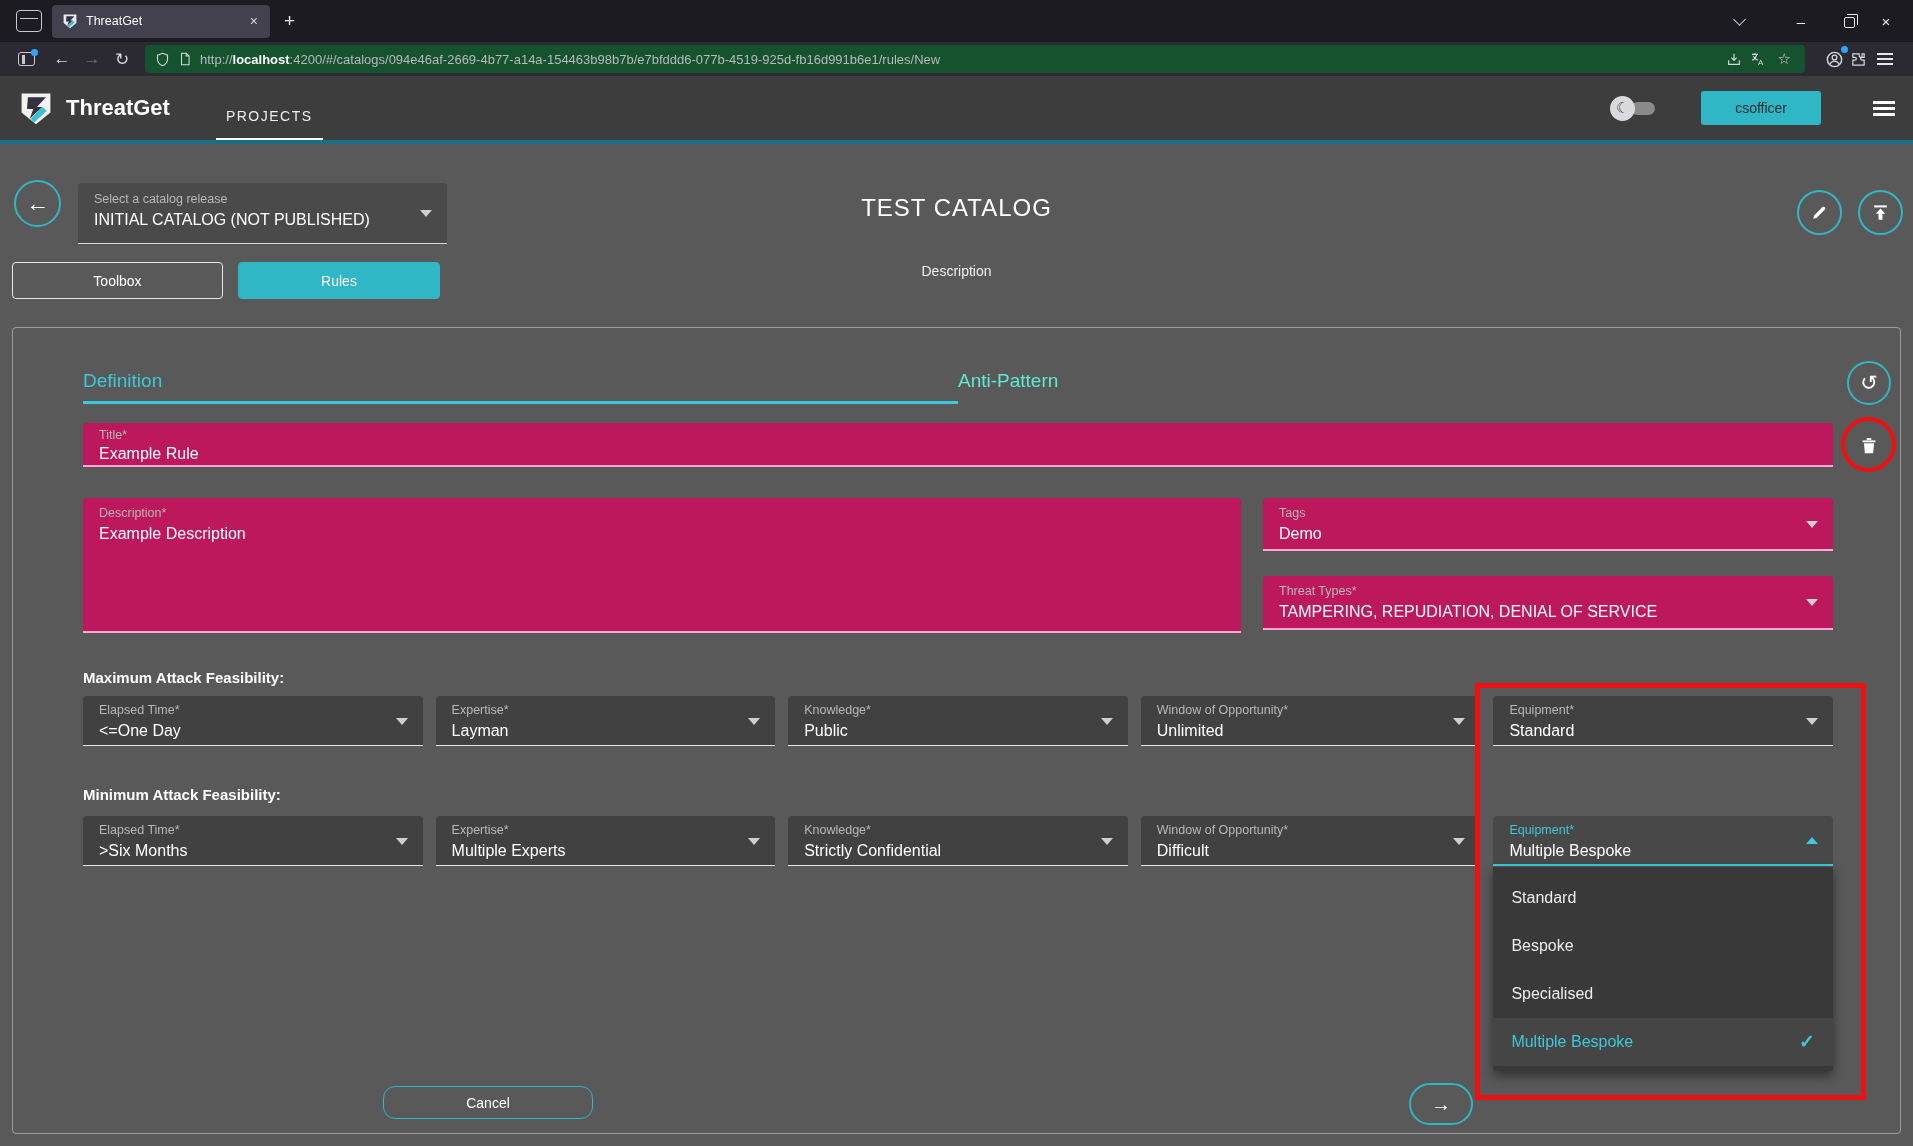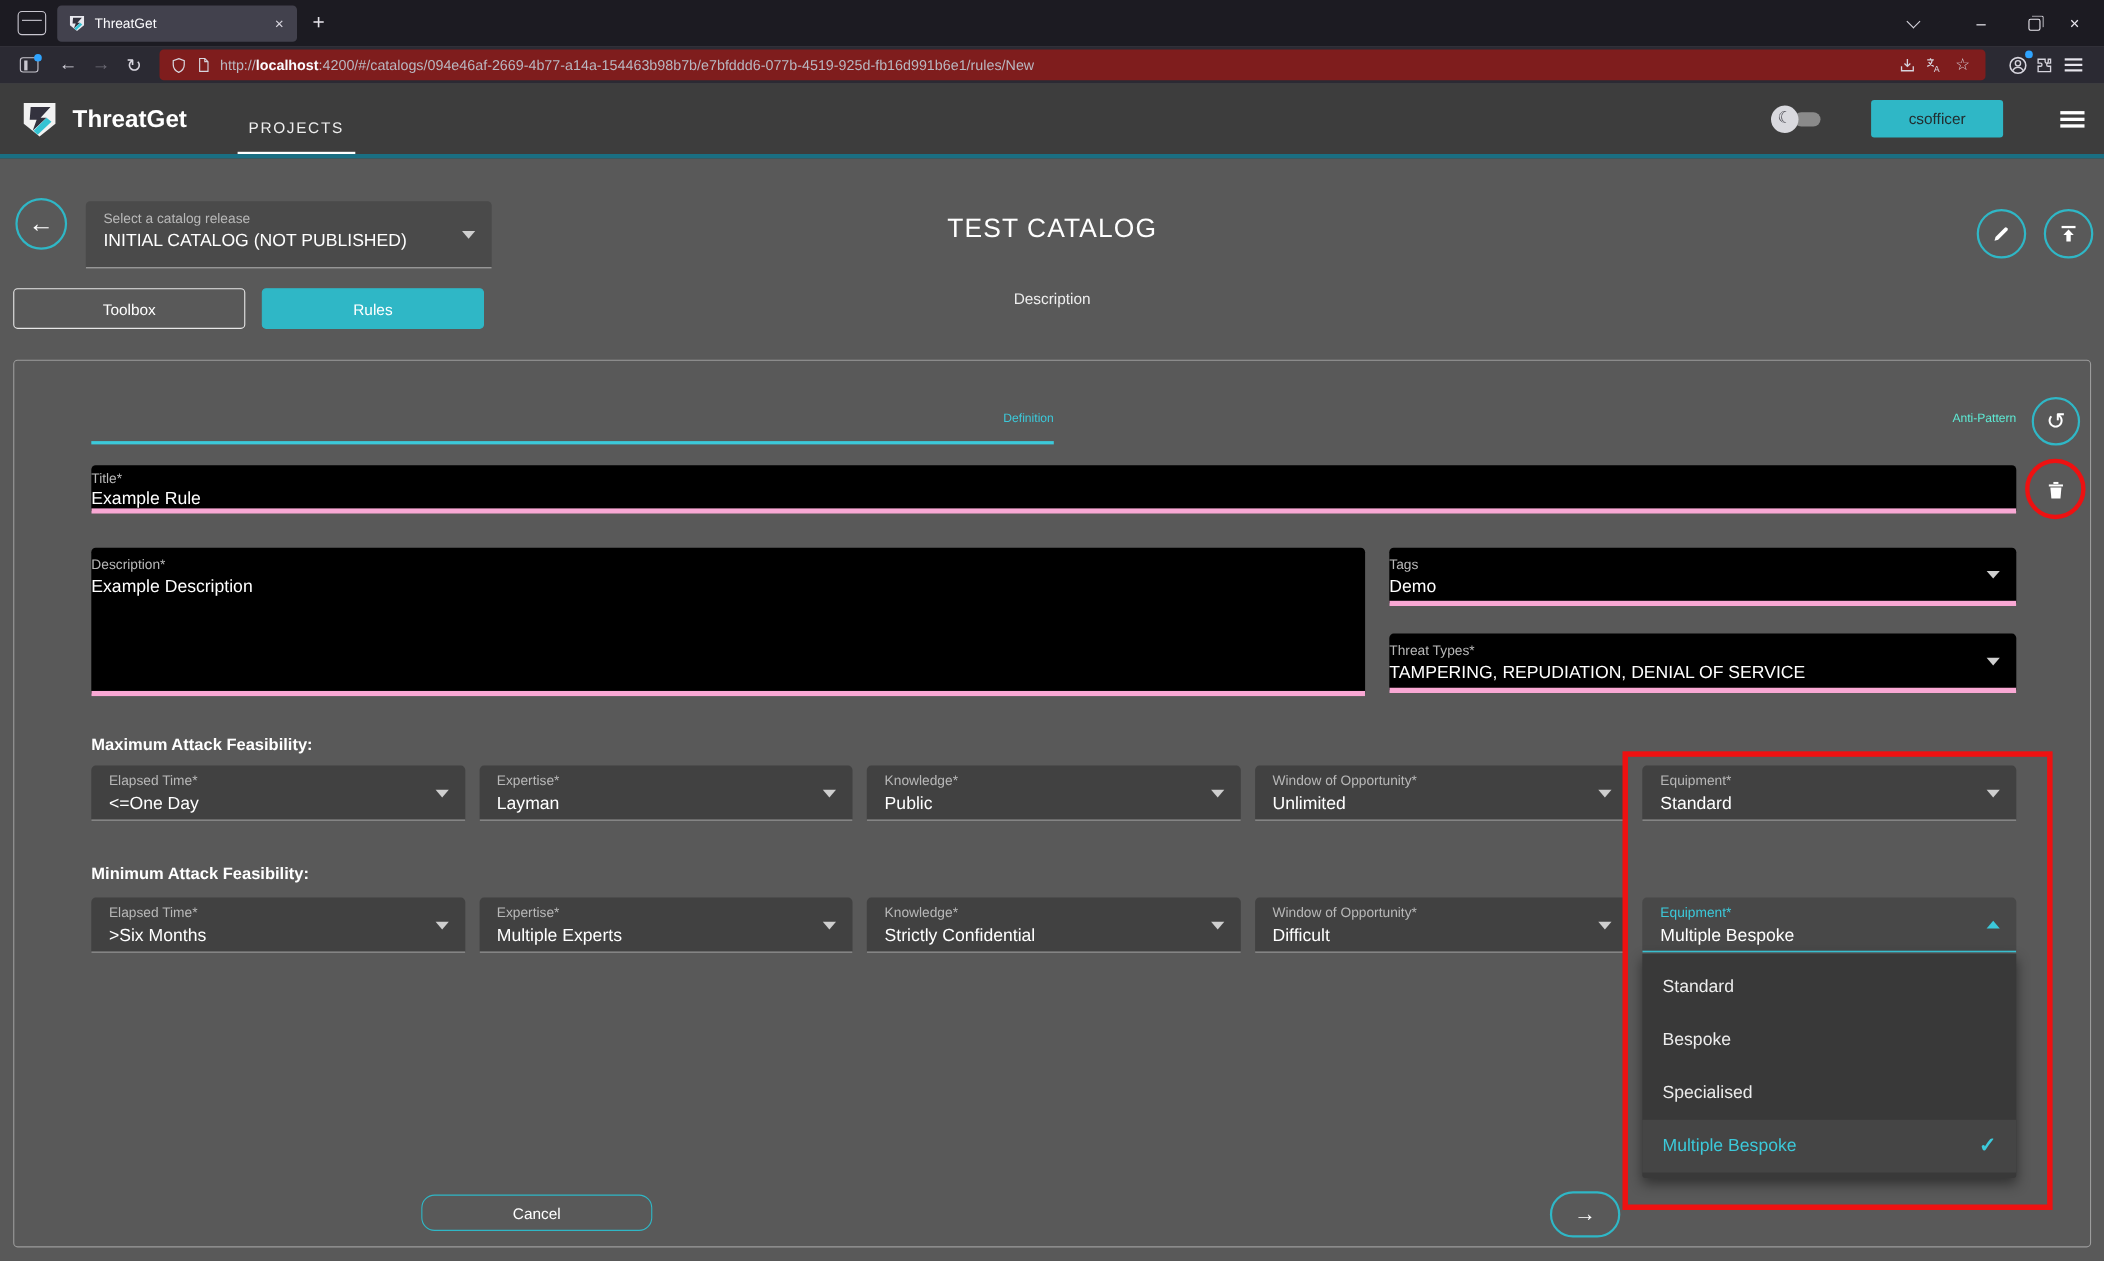--- a/index.html
+++ b/index.html
@@ -20,21 +20,21 @@
   .winbtn { width:34px; text-align:center; font-size:15px; color:#eceaf1; margin-left:14px; }
   .winmax { display:inline-block; width:11px; height:11px; border:1.6px solid #eceaf1; border-radius:2px; margin-left:26px; position:relative; top:1px; }
   .winmax::before { content:""; position:absolute; left:2px; top:-4px; width:10px; height:10px; border-top:1.6px solid #eceaf1; border-right:1.6px solid #eceaf1; border-radius:0 2px 0 0; }
 
   .navbar { height:34px; background:#2b2a33; display:flex; align-items:center; padding:0 10px; color:#d7d5de; }
   .navico { font-size:17px; width:30px; text-align:center; }
   .dim { color:#6f6d78; }
   .sideico { width:17px; height:14px; border:1.6px solid #c9c7d0; border-radius:3px; position:relative; margin:0 12px 0 8px; }
   .sideico::before { content:""; position:absolute; left:2.5px; top:1.5px; bottom:1.5px; width:3.5px; background:#c9c7d0; }
   .sideico .dot, .acct .dot { position:absolute; width:7px; height:7px; background:#2fa4ff; border-radius:50%; right:-4px; top:-4px; }
-  .urlbar { flex:1; height:28px; background:#7f1d1d; border-radius:4px; margin:0 14px 0 8px; display:flex; align-items:center; padding:12px 10px; gap:8px; }
+  .urlbar { flex:1; height:28px; background:#14532d; border-radius:4px; margin:0 14px 0 8px; display:flex; align-items:center; padding:12px 10px; gap:8px; }
   .url { flex:1; font-size:13px; color:#b9b7c0; white-space:nowrap; overflow:hidden; }
   .url b { color:#fbfbfe; font-weight:bold; }
   .ubarico { color:#d7d5de; font-size:15px; padding:0 4px; }
   .acct { position:relative; margin:0 6px; }
   .menu3 { width:16px; height:12px; border-top:2px solid #e6e4ec; border-bottom:2px solid #e6e4ec; position:relative; margin:0 10px; }
   .menu3::before { content:""; position:absolute; left:0; right:0; top:3px; height:2px; background:#e6e4ec; }
 
   
   .appheader { height:68px; background:#3d3d3d; border-bottom:4px solid #1a6f83; display:flex; align-items:center; padding:0 18px; }
   .appname { color:#fff; font-size:22px; font-weight:bold; margin:0 46px 0 12px; }
@@ -62,28 +62,28 @@
 
   .pagetitle { position:absolute; left:0; right:0; top:50px; text-align:center; color:#fff; font-size:24px; font-weight:500; letter-spacing:1px; }
   .pagesub { position:absolute; left:0; right:0; top:119px; text-align:center; color:#eee; font-size:14px; }
 
   .togglebtn { position:absolute; height:37px; border-radius:4px; font-size:14px; font-family:inherit; }
   .toolboxbtn { left:12px; top:118px; width:211px; background:transparent; border:1px solid #e8e8e8; color:#fff; }
   .rulesbtn { left:238px; top:118px; width:202px; background:#2fb7c6; border:1px solid #2fb7c6; color:#fff; font-weight:500; }
 
   .panel { position:absolute; left:12px; top:183px; width:1889px; height:807px; border:1px solid #9c9c9c; border-radius:4px; }
 
-  .tab { position:absolute; top:30px; height:46px; width:875px; text-align:right; line-height:46px; font-size:11px; }
+  .tab { position:absolute; top:30px; height:46px; width:875px; text-align:left; line-height:46px; font-size:19px; }
   .tabdef { left:70px; color:#3cc9da; border-bottom:3px solid #3cc9da; }
   .tabanti { left:945px; color:#5eead4; }
 
   .resetcircle { left:1834px; top:33px; width:44px; height:44px; font-size:21px; }
   .trashwrap { position:absolute; left:1828px; top:89px; width:55px; height:55px; border:4px solid #ee1111; border-radius:50%; display:flex; align-items:center; justify-content:center; }
 
-  .field { position:absolute; background:#000000; border-radius:4px 4px 0 0; border-bottom:5px solid #f9a8d4; padding:8px 0 0; }
+  .field { position:absolute; background:#be185d; border-radius:4px 4px 0 0; border-bottom:2px solid #f9a8d4; padding:8px 16px 0; }
   .f-title { left:70px; top:95px; width:1750px; height:44px; padding-top:5px; }
   .f-title .flabel { margin-bottom:3px; }
   .f-desc { left:70px; top:170px; width:1158px; height:135px; }
   .f-tags { left:1250px; top:170px; width:570px; height:53px; }
   .f-threat { left:1250px; top:248px; width:570px; height:54px; }
 
   .seclabel { position:absolute; left:70px; color:#fff; font-size:15px; font-weight:bold; }
   .sec-max { top:341px; } .sec-min { top:458px; }
 
   .selrow { position:absolute; left:70px; width:1750px; display:flex; gap:13px; }

